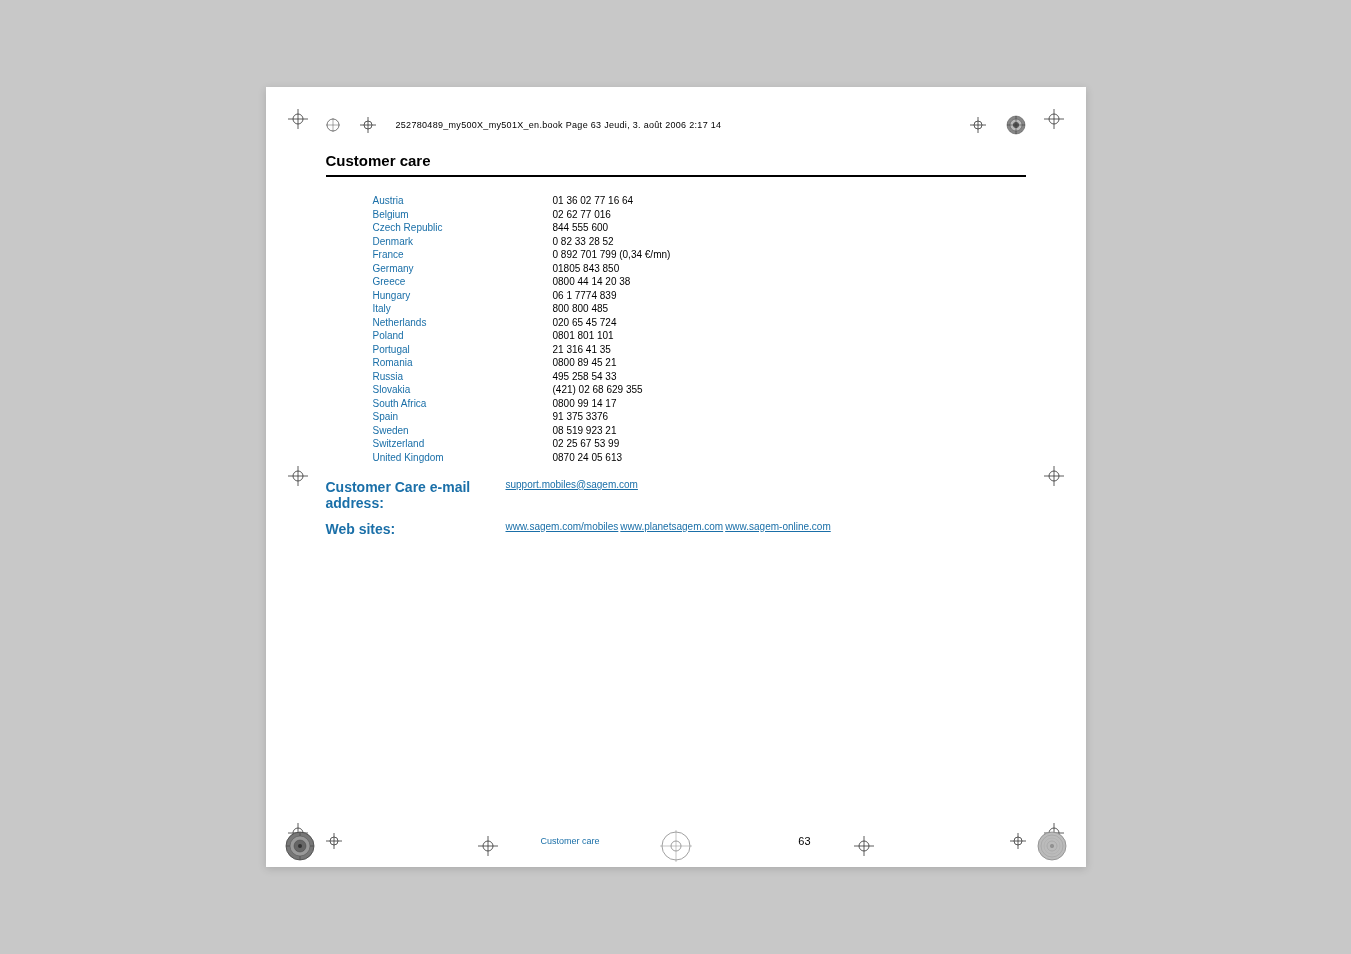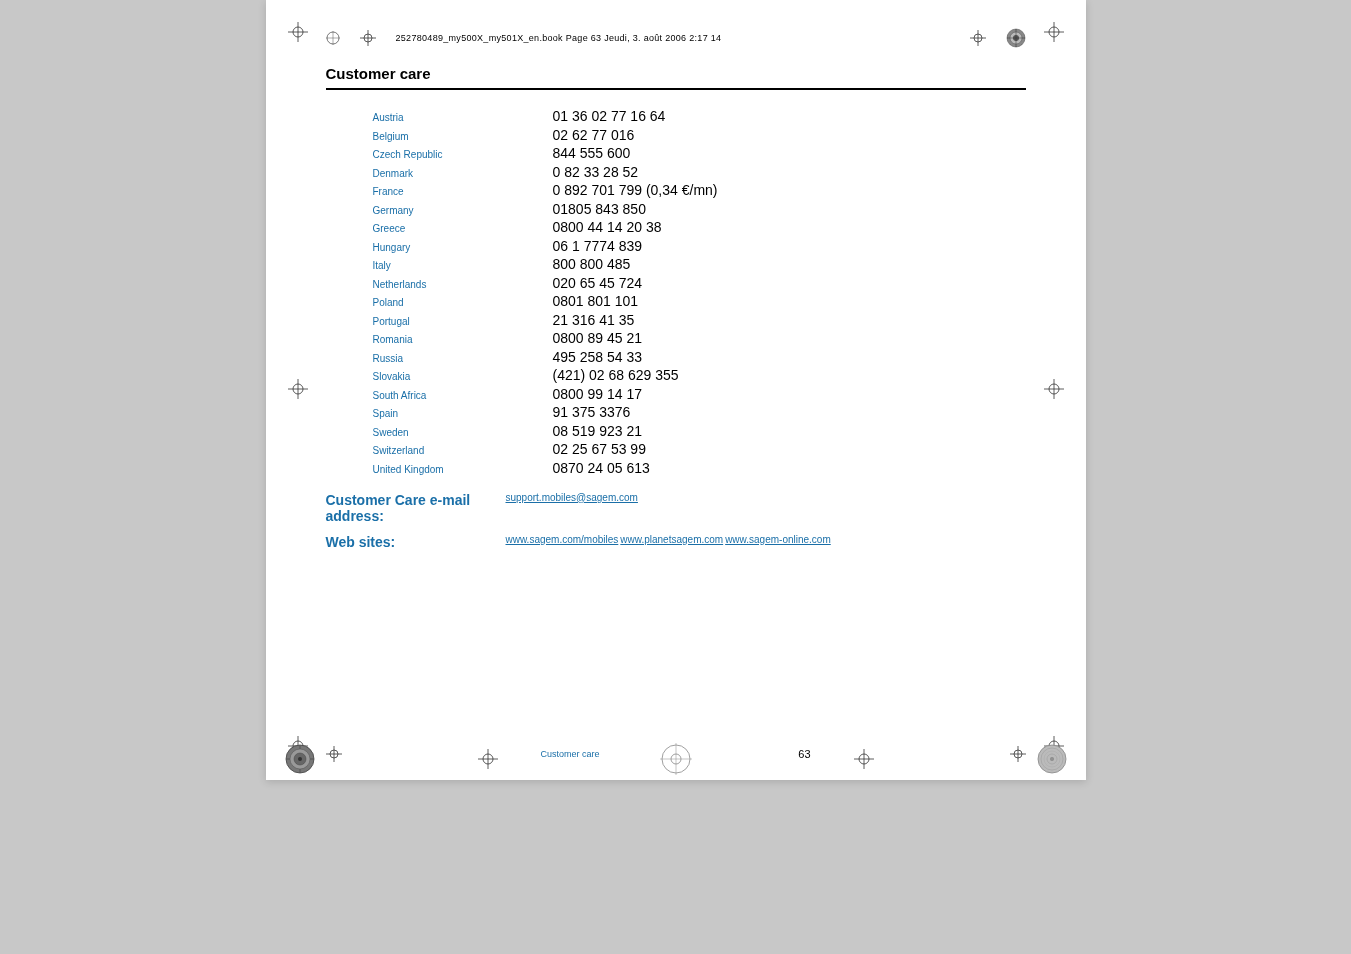--- a/index.html
+++ b/index.html
@@ -77,21 +77,21 @@
 
     .country-name {
       color: #1a6fa8;
       font-size: 10px;
       width: 180px;
       flex-shrink: 0;
     }
 
     .country-phone {
       color: #000;
-      font-size: 14px;
+      font-size: 10px;
     }
 
     
     .contact-section {
       margin-top: 14px;
     }
 
     .contact-row {
       display: flex;
       align-items: flex-start;
@@ -193,21 +193,21 @@
       overflow: visible;
     }
 
     
     .outer-page {
       width: 1351px;
       height: 954px;
       background: #c8c8c8;
       position: relative;
       display: flex;
-      align-items: flex-start;
+      align-items: center;
       justify-content: center;
     }
   </style>
 </head>
 <body>
 
 <div class="outer-page">
 
   <div class="document">
 

